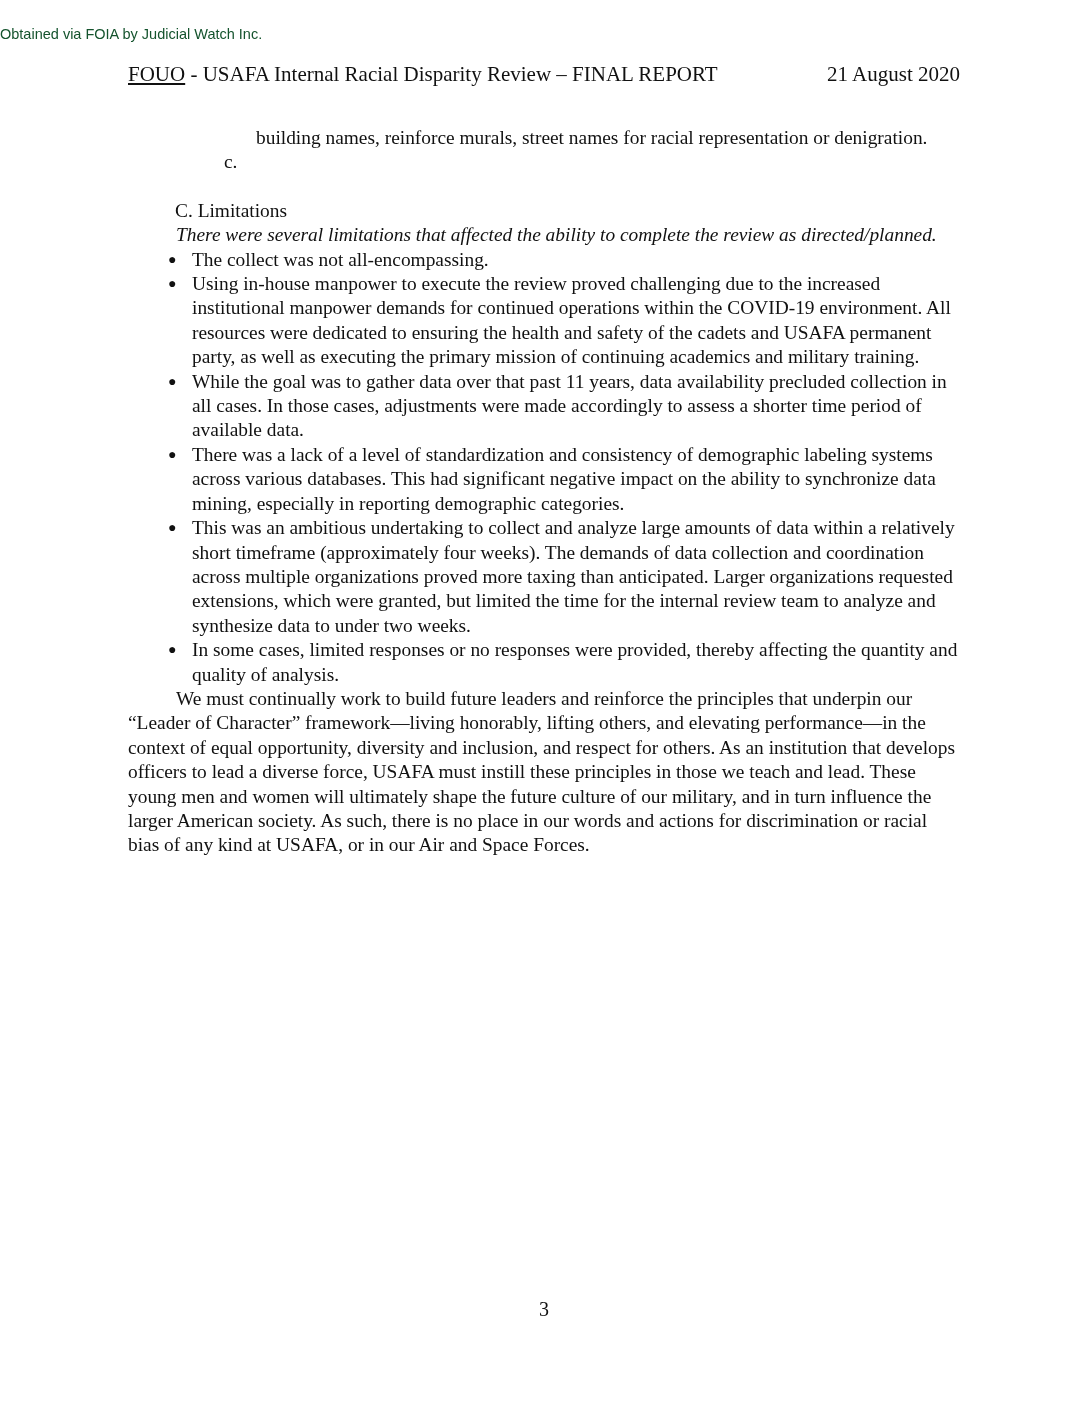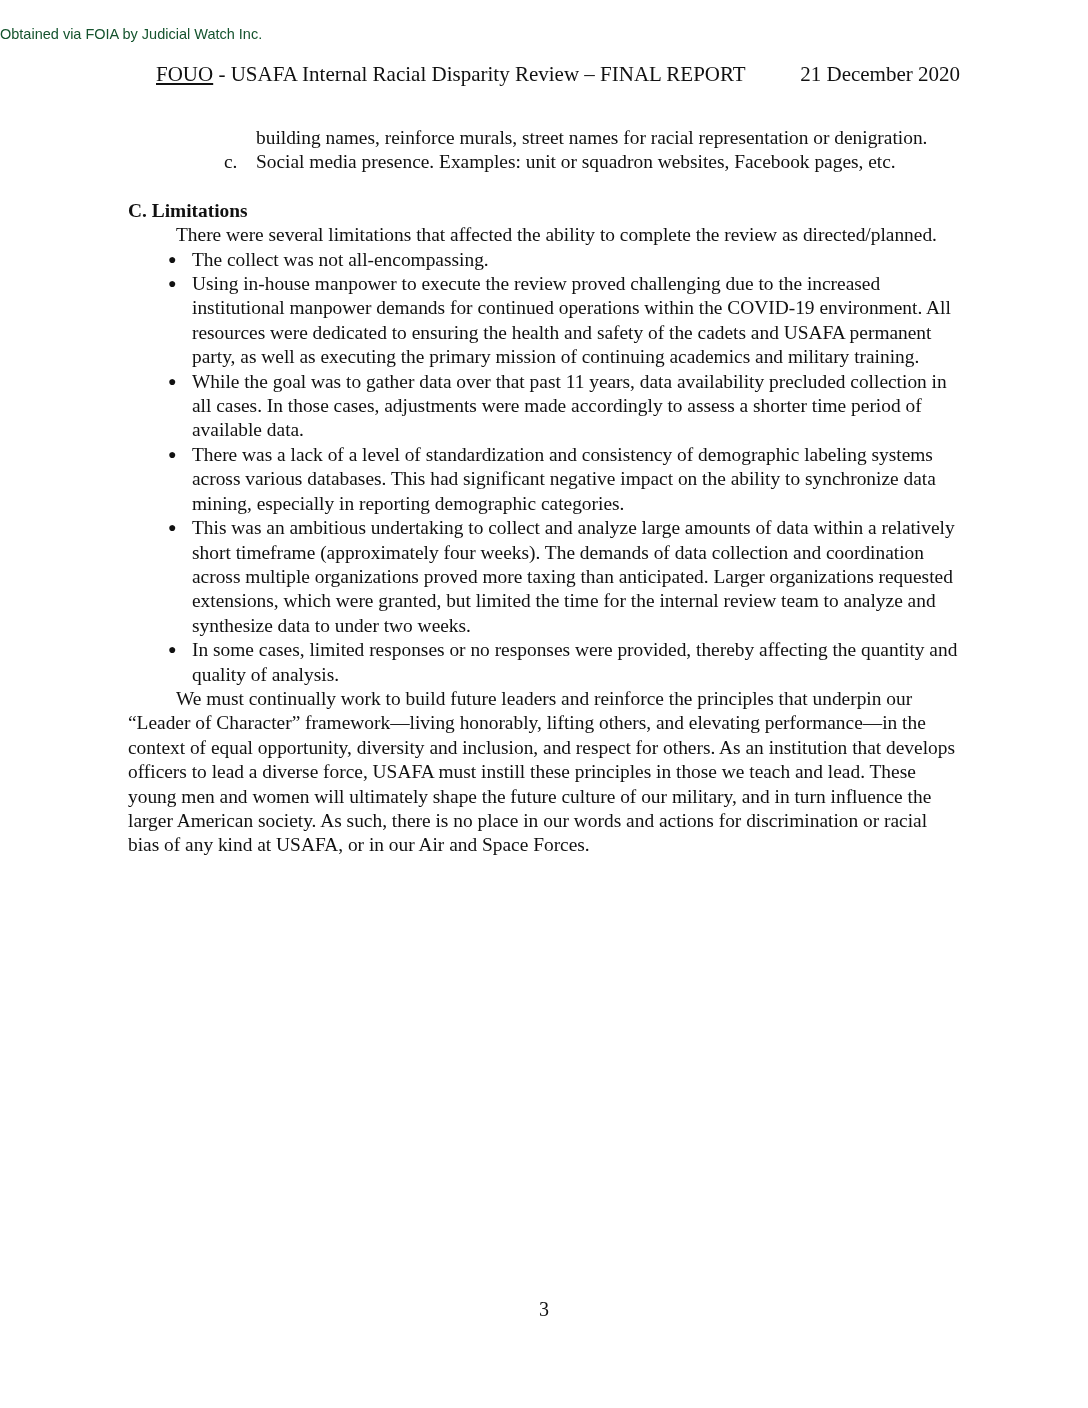--- a/index.html
+++ b/index.html
@@ -1,52 +1,51 @@
 <!DOCTYPE html>
 <html><head>
 <meta charset="utf-8">
 <style>
   html, body { margin: 0; padding: 0; background: #ffffff; }
   body { width: 1088px; height: 1408px; position: relative; overflow: hidden;
          font-family: "Liberation Serif", serif; color: #111; }
   .watermark { position: absolute; top: 26px; left: 0; width: 1088px; text-align: left;
                font-family: "Liberation Sans", sans-serif; font-size: 14.5px; color: #14532d; }
   .header { position: absolute; top: 62px; left: 128px; width: 832px; font-size: 21px; }
-  .header .left { position: absolute; left: 0; top: 0; white-space: nowrap; margin-left: 28px; }
+  .header .left { position: absolute; left: 0; top: 0; white-space: nowrap; }
   .header .right { position: absolute; right: 0; top: 0; white-space: nowrap; }
   .fouo { text-decoration: underline; }
   .page { position: absolute; left: 128px; top: 126px; width: 832px; font-size: 19.4px; line-height: 24.4px; }
   .cont-item { margin-left: 128px; }
   .lettered { display: flex; margin-left: 96px; }
   .lettered .mark { width: 32px; flex: none; }
-  .section-heading { font-weight: bold; margin-top: 24px; }
-  .intro { text-indent: 48px; }
+  .section-heading { font-weight: normal; margin-top: 24px; margin-left: 47px; }
+  .intro { text-indent: 48px; font-style: italic; }
   ul.bullets { list-style: none; margin: 0; padding: 0; }
   ul.bullets li { display: flex; margin-left: 40px; }
   ul.bullets li .dot { width: 24px; flex: none; font-size: 14px; line-height: 24.4px; }
   .closing { text-indent: 48px; }
   .pagenum { position: absolute; top: 1298px; left: 0; width: 1088px; text-align: center; font-size: 20px; }
 </style>
 </head>
 <body>
 
 <div class="watermark">Obtained via FOIA by Judicial Watch Inc.</div>
 
 <div class="header">
   <div class="left">
     <span class="fouo">FOUO</span><span> - USAFA Internal Racial Disparity Review – FINAL REPORT</span>
   </div>
-  <div class="right">21 December 2020</div>
+  <div class="right">21 August 2020</div>
 </div>
 
 <div class="page">
   <div class="cont-item">building names, reinforce murals, street names for racial representation or denigration.</div>
   <div class="lettered">
     <span class="mark">c.</span>
-    <span>Social media presence. Examples: unit or squadron websites, Facebook pages, etc.</span>
   </div>
 
   <div class="section-heading">C.  Limitations</div>
   <div class="intro">There were several limitations that affected the ability to complete the review as directed/planned.</div>
 
   <ul class="bullets">
     <li>
         <span class="dot">●</span>
         <span>The collect was not all-encompassing.</span>
       </li>

